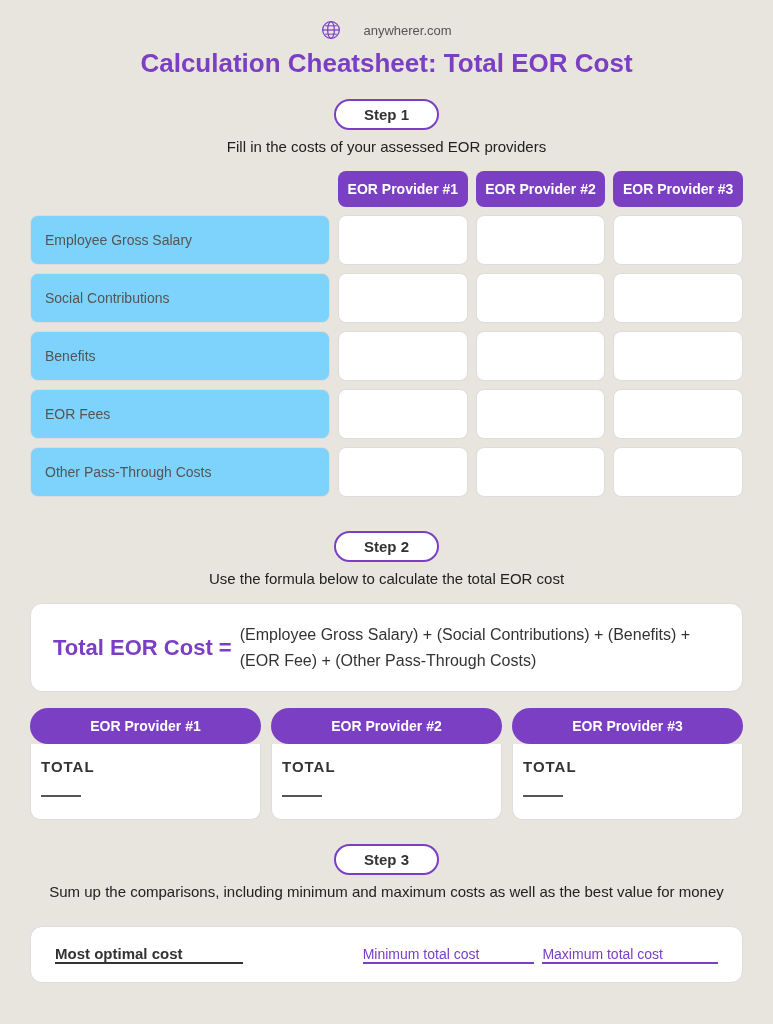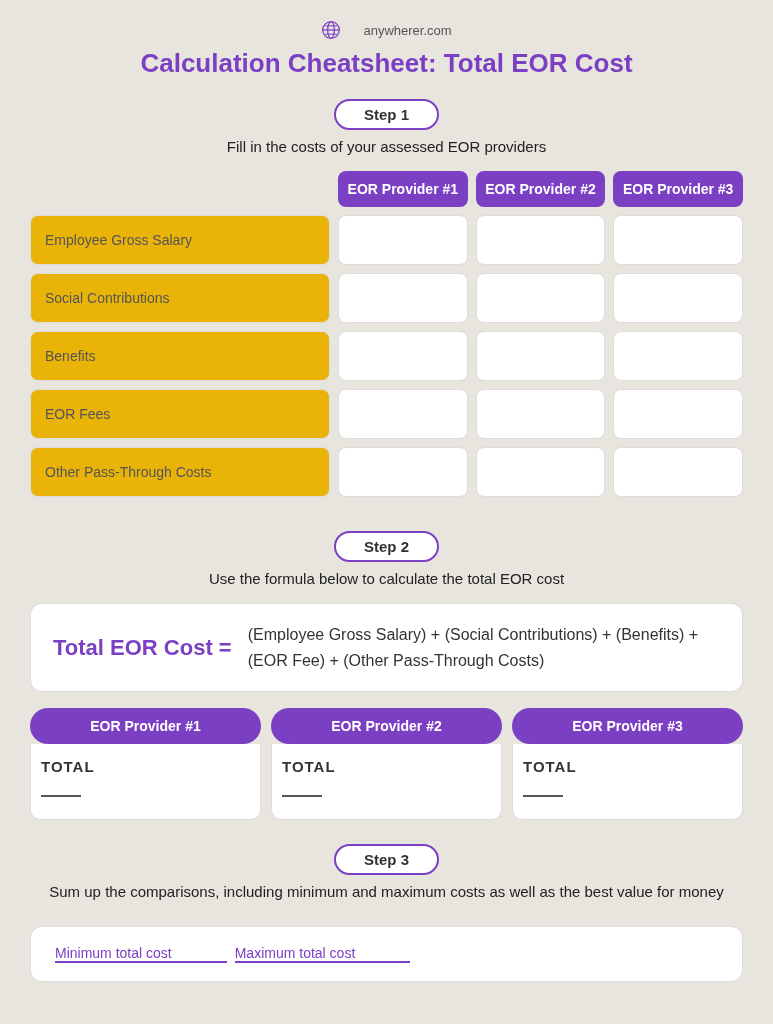--- a/index.html
+++ b/index.html
@@ -99,21 +99,21 @@
       background: #7b3fc4;
       color: white;
       text-align: center;
       font-size: 14px;
       font-weight: 600;
       border-radius: 8px;
       padding: 10px 6px;
     }
 
     .row-label {
-      background: #eab308;
+      background: #7dd3fc;
       border-radius: 8px;
       padding: 14px 14px;
       font-size: 14px;
       color: #555;
       font-weight: 500;
       display: flex;
       align-items: center;
       border: 1px solid #ddd;
     }
 
@@ -126,21 +126,21 @@
     }
 
     
     .formula-box {
       background: white;
       border-radius: 12px;
       padding: 18px 22px;
       width: 100%;
       display: flex;
       align-items: center;
-      gap: 16px;
+      gap: 8px;
       border: 1px solid #ddd;
       margin-bottom: 16px;
     }
 
     .formula-label {
       font-size: 22px;
       font-weight: 700;
       color: #7b3fc4;
       white-space: nowrap;
     }
@@ -350,20 +350,23 @@
         </div>
       </div>
     </div>
   </div>
 
   <div class="step-section">
     <div class="step-badge">Step 3</div>
     <p class="step-description">Sum up the comparisons, including minimum and maximum costs as well as the best value for money</p>
 
     <div class="step3-box">
+      <div class="most-optimal">
+        <span>Most optimal cost</span><span>&nbsp;&nbsp;&nbsp;&nbsp;&nbsp;&nbsp;</span>
+      </div>
       <div class="min-max">
         <div class="min-max-item">
           <span>Minimum total cost </span><span>&nbsp;&nbsp;&nbsp;&nbsp;&nbsp;&nbsp;</span>
         </div>
         <div class="min-max-item">
           <span>Maximum total cost </span><span>&nbsp;&nbsp;&nbsp;&nbsp;&nbsp;&nbsp;</span>
         </div>
       </div>
     </div>
   </div>

